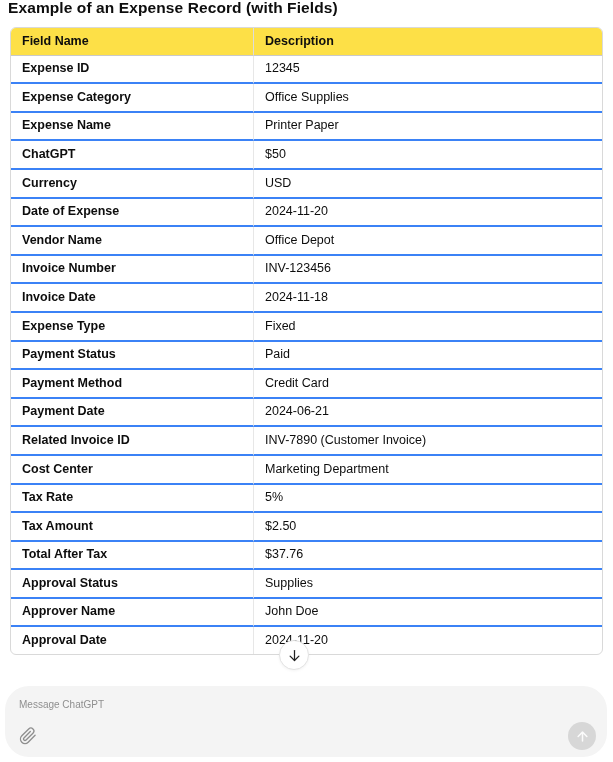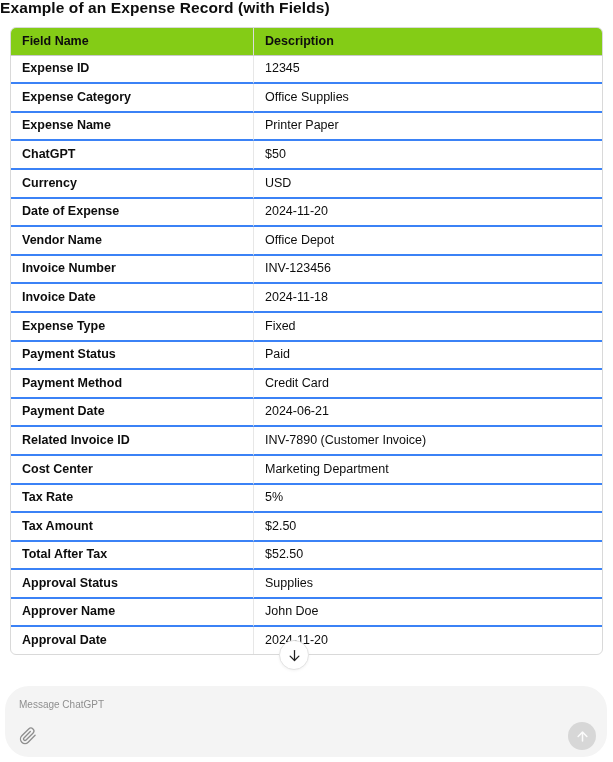--- a/index.html
+++ b/index.html
@@ -5,21 +5,21 @@
   * { box-sizing: border-box; margin: 0; padding: 0; }
   html, body {
     width: 613px; height: 762px;
     background: #ffffff;
     font-family: "Liberation Sans", sans-serif;
     color: #0d0d0d;
     overflow: hidden;
     position: relative;
   }
   .page-title {
-    padding: 0 0;
+    padding: 0 8px;
     font-size: 15.5px;
     font-weight: 700;
     line-height: 16px;
     letter-spacing: 0.1px;
   }
   .table-wrap {
     margin: 11px 10px 0 10px;
   }
   table.expense-table {
     width: 593px;
@@ -31,21 +31,21 @@
     font-size: 12.5px;
   }
   table.expense-table th, table.expense-table td {
     text-align: left;
     vertical-align: middle;
     padding: 5.6px 11px;
     line-height: 15.4px;
     border-bottom: 2px solid #3b82f6;
   }
   table.expense-table th {
-    background: #84cc16;
+    background: #fde047;
     font-weight: 700;
     border-bottom: 1px solid #c9c9c9;
   }
   table.expense-table th:first-child, table.expense-table td:first-child {
     width: 243px;
     border-right: 1px solid #e7e7e7;
   }
   table.expense-table th:first-child { border-right-color: #dcdcdc; }
   table.expense-table tr:last-child td { border-bottom: none; }
   table.expense-table td.field { font-weight: 700; }
@@ -197,21 +197,21 @@
     <td class="desc">5%</td>
   </tr>
 
   <tr>
     <td class="field">Tax Amount</td>
     <td class="desc">$2.50</td>
   </tr>
 
   <tr>
     <td class="field">Total After Tax</td>
-    <td class="desc">$52.50</td>
+    <td class="desc">$37.76</td>
   </tr>
 
   <tr>
     <td class="field">Approval Status</td>
     <td class="desc">Supplies</td>
   </tr>
 
   <tr>
     <td class="field">Approver Name</td>
     <td class="desc">John Doe</td>

